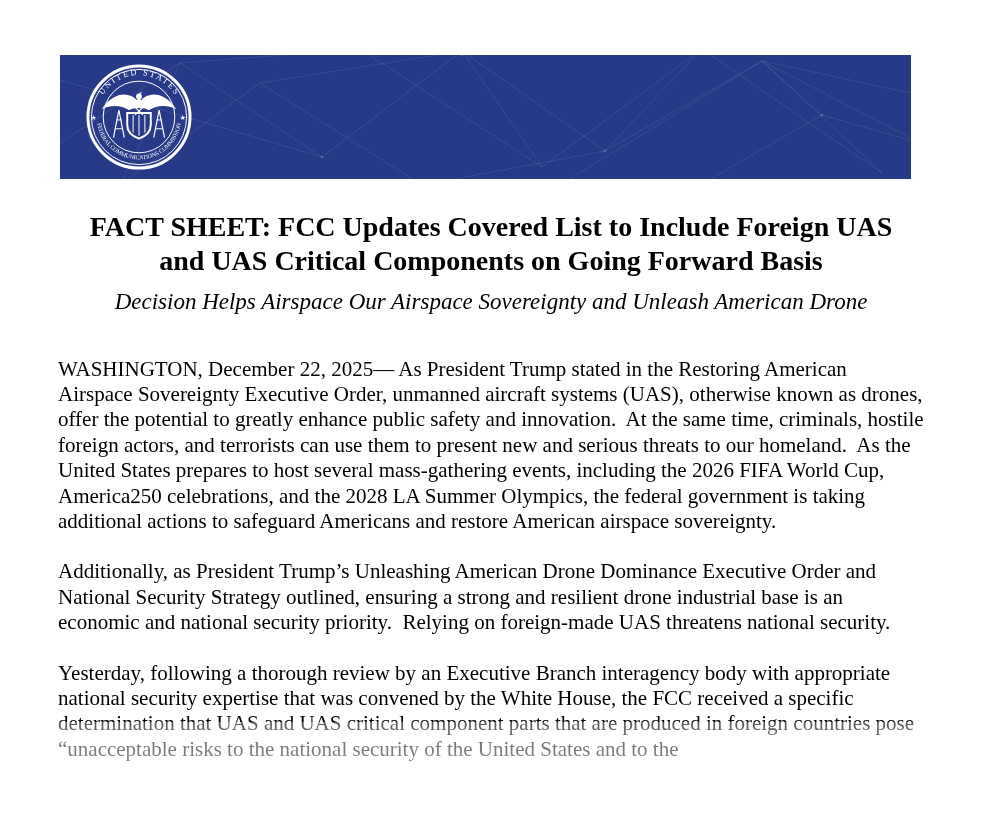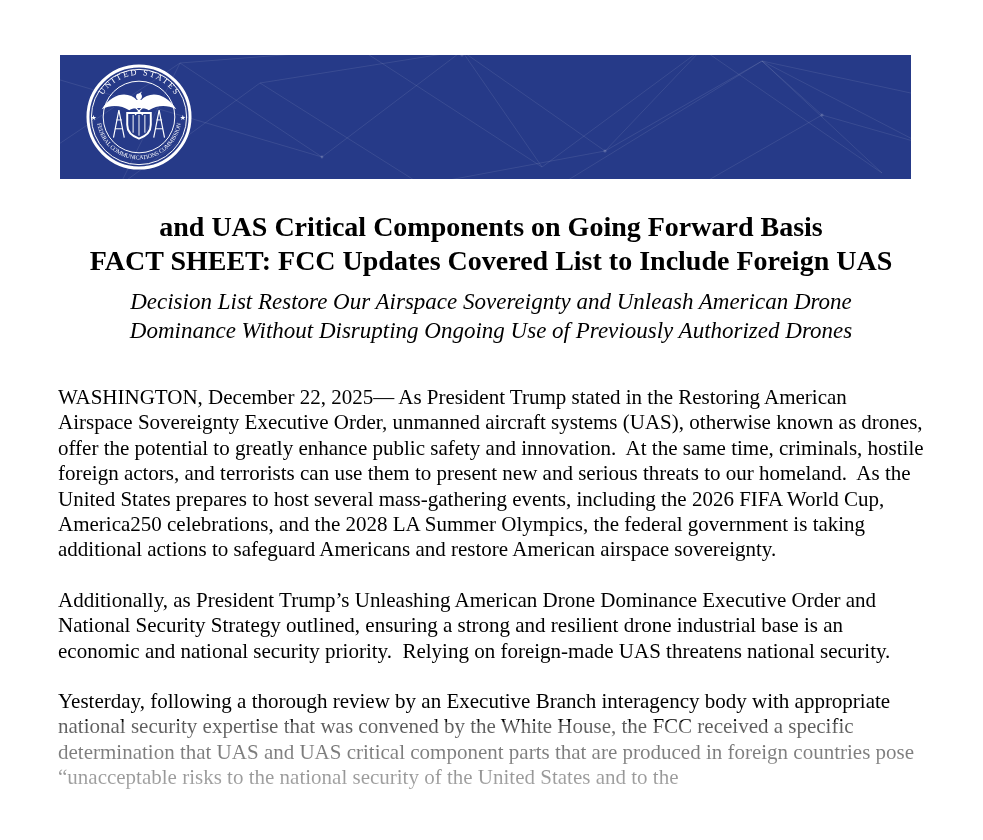--- a/index.html
+++ b/index.html
@@ -92,27 +92,26 @@
         <path d="M29.5,66 h8 M31,57 h5.5" stroke-width="1"></path>
         <path d="M69,75 L74.5,47 L80,75" stroke-width="1.2"></path>
         <path d="M70.5,66 h8 M72,57 h5.5" stroke-width="1"></path>
       </g>
     </svg>
 
   </div>
 
   <div class="doc">
     <h1 class="doc-title">
+      <div>FACT SHEET: FCC Updates Covered List to Include Foreign UAS</div>
       <div>and UAS Critical Components on Going Forward Basis</div>
-      <div>FACT SHEET: FCC Updates Covered List to Include Foreign UAS</div>
     </h1>
 
     <div class="doc-subtitle">
-      <div>Decision List Restore Our Airspace Sovereignty and Unleash American Drone</div>
-      <div>Dominance Without Disrupting Ongoing Use of Previously Authorized Drones</div>
+      <div>Decision Helps Airspace Our Airspace Sovereignty and Unleash American Drone</div>
     </div>
 
     <div class="doc-body">
       <p>WASHINGTON, December 22, 2025— As President Trump stated in the Restoring American Airspace Sovereignty Executive Order, unmanned aircraft systems (UAS), otherwise known as drones, offer the potential to greatly enhance public safety and innovation.  At the same time, criminals, hostile foreign actors, and terrorists can use them to present new and serious threats to our homeland.  As the United States prepares to host several mass-gathering events, including the 2026 FIFA World Cup, America250 celebrations, and the 2028 LA Summer Olympics, the federal government is taking additional actions to safeguard Americans and restore American airspace sovereignty.</p>
       <p>Additionally, as President Trump’s Unleashing American Drone Dominance Executive Order and National Security Strategy outlined, ensuring a strong and resilient drone industrial base is an economic and national security priority.  Relying on foreign-made UAS threatens national security.</p>
       <p>Yesterday, following a thorough review by an Executive Branch interagency body with appropriate national security expertise that was convened by the White House, the FCC received a specific determination that UAS and UAS critical component parts that are produced in foreign countries pose “unacceptable risks to the national security of the United States and to the</p>
     </div>
   </div>
 
   <div class="fade-overlay"></div>

